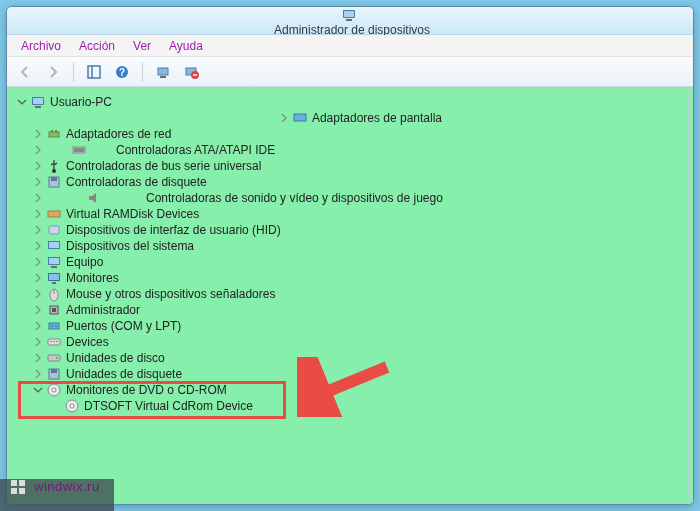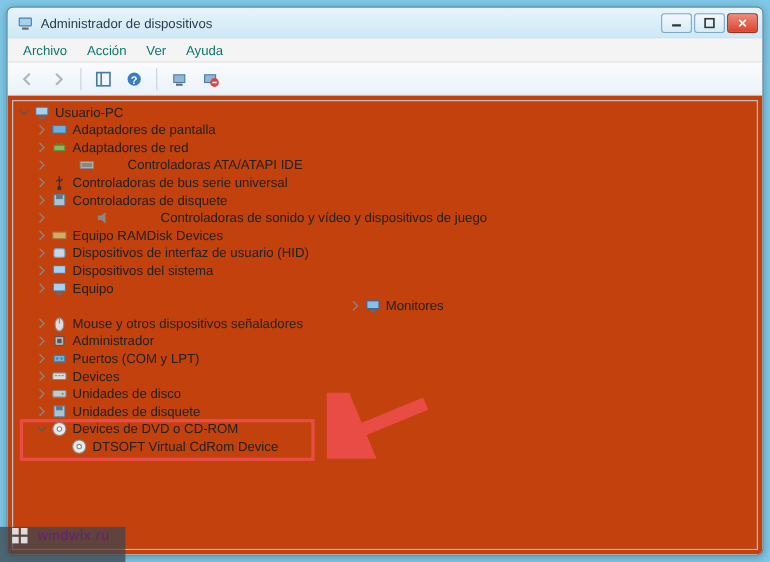--- a/index.html
+++ b/index.html
@@ -23,20 +23,21 @@
   flex-direction: column;
   overflow: hidden;
 }
 .titlebar {
   height: 28px;
   background: linear-gradient(#e9f4fb, #cde8f6);
   display: flex;
   align-items: center;
   padding: 0 4px 0 8px;
   border-bottom: 1px solid #b8d6e8;
+  flex-direction: column;
 }
 .titlebar .app-icon {
   width: 16px; height: 16px;
   margin-right: 6px;
 }
 .titlebar .title {
   flex: 1;
   color: #2b3c4a;
   font-size: 12px;
 }
@@ -59,21 +60,21 @@
   height: 22px;
   background: #f4f4f4;
   border-bottom: 1px solid #e0e0e0;
   display: flex;
   align-items: center;
   padding: 0 6px;
   gap: 2px;
 }
 .menu-item {
   padding: 2px 8px;
-  color: #0f766e;
+  color: #a21caf;
   cursor: pointer;
 }
 .toolbar {
   height: 30px;
   background: linear-gradient(#fafcfe,#e9f2f9);
   border-bottom: 1px solid #cfd9e1;
   display: flex;
   align-items: center;
   padding: 0 6px;
   gap: 4px;
@@ -88,21 +89,21 @@
 .tool-btn.disabled { opacity: .4; cursor: default; }
 .tool-sep {
   width: 1px; height: 20px;
   background: #c7d2da;
   margin: 0 4px;
 }
 .tree-container {
   flex: 1;
   padding: 4px;
   overflow: auto;
-  background: #c2410c;
+  background: #86efac;
 }
 .tree-inner {
   border: 1px solid #c0ccd6;
   height: 100%;
   padding: 2px 0;
   position: relative;
 }
 .tree-node {
   display: flex;
   align-items: center;
@@ -242,21 +243,21 @@
         <span class="nicon">
           <svg width="16" height="16" viewBox="0 0 16 16">
               <rect x="2" y="3" width="12" height="8" fill="#4a7ba5" rx="1"></rect>
               <rect x="3" y="4" width="10" height="6" fill="#a5d2f0"></rect>
               <rect x="5" y="12" width="6" height="2" fill="#6a6a6a"></rect>
             </svg>
         </span>
         <span>Usuario-PC</span>
       </div>
 
-      <div class="tree-node" style="padding-left:20px;">
+      <div class="tree-node" style="padding-left:20px;justify-content:center;">
         <span class="expander">
             <svg width="10" height="10">
               <path d="M3 1 L7 5 L3 9" fill="none" stroke="#888" stroke-width="1.2"></path>
             </svg>
           </span>
         <span class="nicon">
             <svg width="16" height="16">
               <rect x="2" y="4" width="12" height="7" fill="#6bb0e0" stroke="#3a7aa5"></rect>
             </svg>
           </span>
@@ -336,21 +337,21 @@
         <span class="expander">
             <svg width="10" height="10">
               <path d="M3 1 L7 5 L3 9" fill="none" stroke="#888" stroke-width="1.2"></path>
             </svg>
           </span>
         <span class="nicon">
             <svg width="16" height="16">
               <rect x="2" y="5" width="12" height="6" fill="#d8a868" stroke="#a87838"></rect>
             </svg>
           </span>
-        <span>Equipo RAMDisk Devices</span>
+        <span>Virtual RAMDisk Devices</span>
       </div>
       <div class="tree-node" style="padding-left:20px;">
         <span class="expander">
             <svg width="10" height="10">
               <path d="M3 1 L7 5 L3 9" fill="none" stroke="#888" stroke-width="1.2"></path>
             </svg>
           </span>
         <span class="nicon">
             <svg width="16" height="16">
               <rect x="3" y="4" width="10" height="8" fill="#c8d8e8" stroke="#7a9ab8" rx="2"></rect>
@@ -380,21 +381,21 @@
           </span>
         <span class="nicon">
             <svg width="16" height="16">
               <rect x="2" y="3" width="12" height="8" fill="#4a7ba5"></rect>
               <rect x="3" y="4" width="10" height="6" fill="#a5d2f0"></rect>
               <rect x="5" y="12" width="6" height="2" fill="#6a6a6a"></rect>
             </svg>
           </span>
         <span>Equipo</span>
       </div>
-      <div class="tree-node" style="padding-left:20px;justify-content:center;">
+      <div class="tree-node" style="padding-left:20px;">
         <span class="expander">
             <svg width="10" height="10">
               <path d="M3 1 L7 5 L3 9" fill="none" stroke="#888" stroke-width="1.2"></path>
             </svg>
           </span>
         <span class="nicon">
             <svg width="16" height="16">
               <rect x="2" y="3" width="12" height="8" fill="#3a6a9a" rx="1"></rect>
               <rect x="3" y="4" width="10" height="6" fill="#88c0e8"></rect>
               <rect x="6" y="12" width="4" height="2" fill="#6a6a6a"></rect>
@@ -495,21 +496,21 @@
             <svg width="10" height="10">
               <path d="M1 3 L5 7 L9 3" fill="none" stroke="#5a5a5a" stroke-width="1.2"></path>
             </svg>
           </span>
         <span class="nicon">
             <svg width="16" height="16">
               <circle cx="8" cy="8" r="6" fill="#e8e8e8" stroke="#888"></circle>
               <circle cx="8" cy="8" r="2" fill="#fff" stroke="#888"></circle>
             </svg>
           </span>
-        <span>Devices de DVD o CD-ROM</span>
+        <span>Monitores de DVD o CD-ROM</span>
       </div>
       <div class="tree-node" style="padding-left:52px;">
         <span class="nicon">
             <svg width="16" height="16">
               <circle cx="8" cy="8" r="6" fill="#e8e8e8" stroke="#888"></circle>
               <circle cx="8" cy="8" r="2" fill="#fff" stroke="#888"></circle>
             </svg>
           </span>
         <span>DTSOFT Virtual CdRom Device</span>
       </div>

